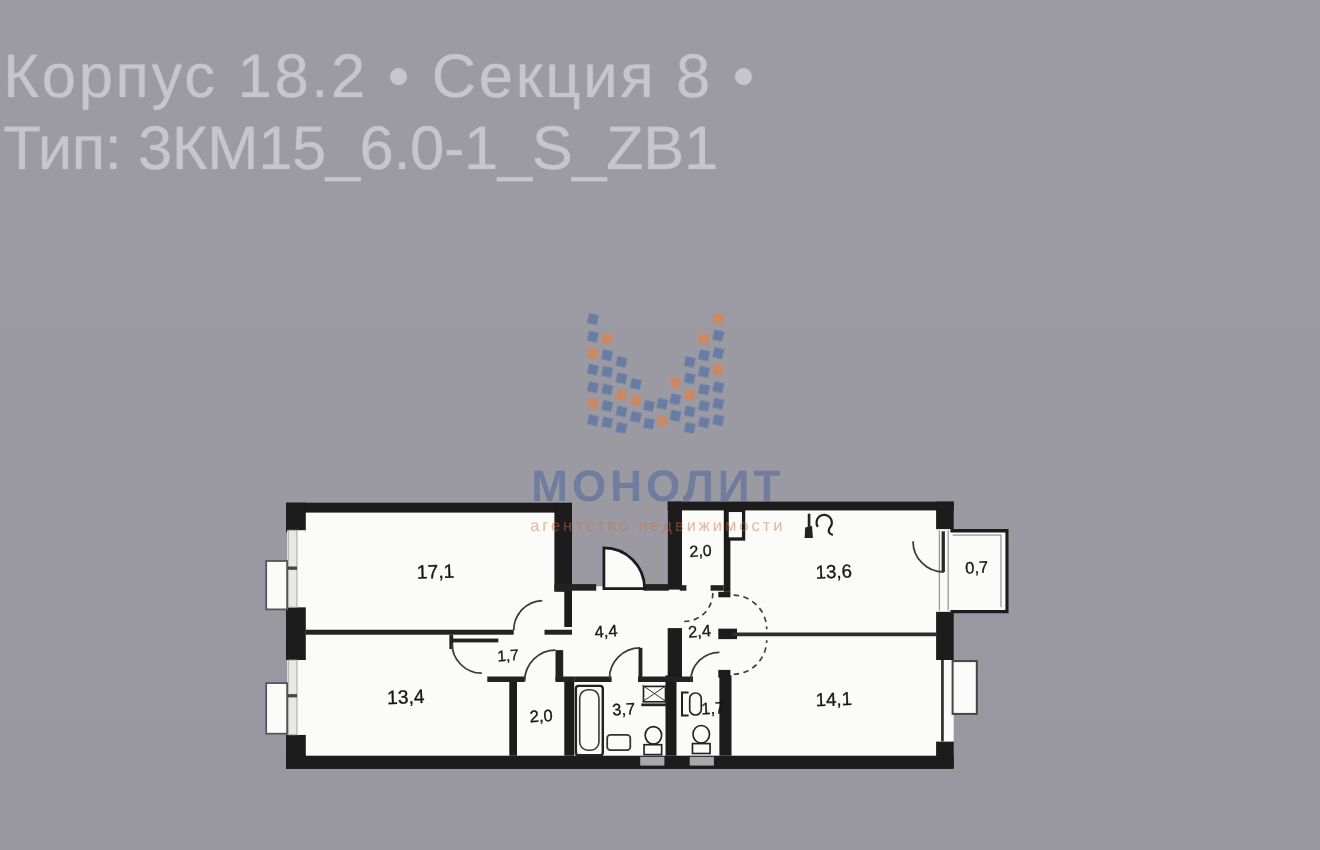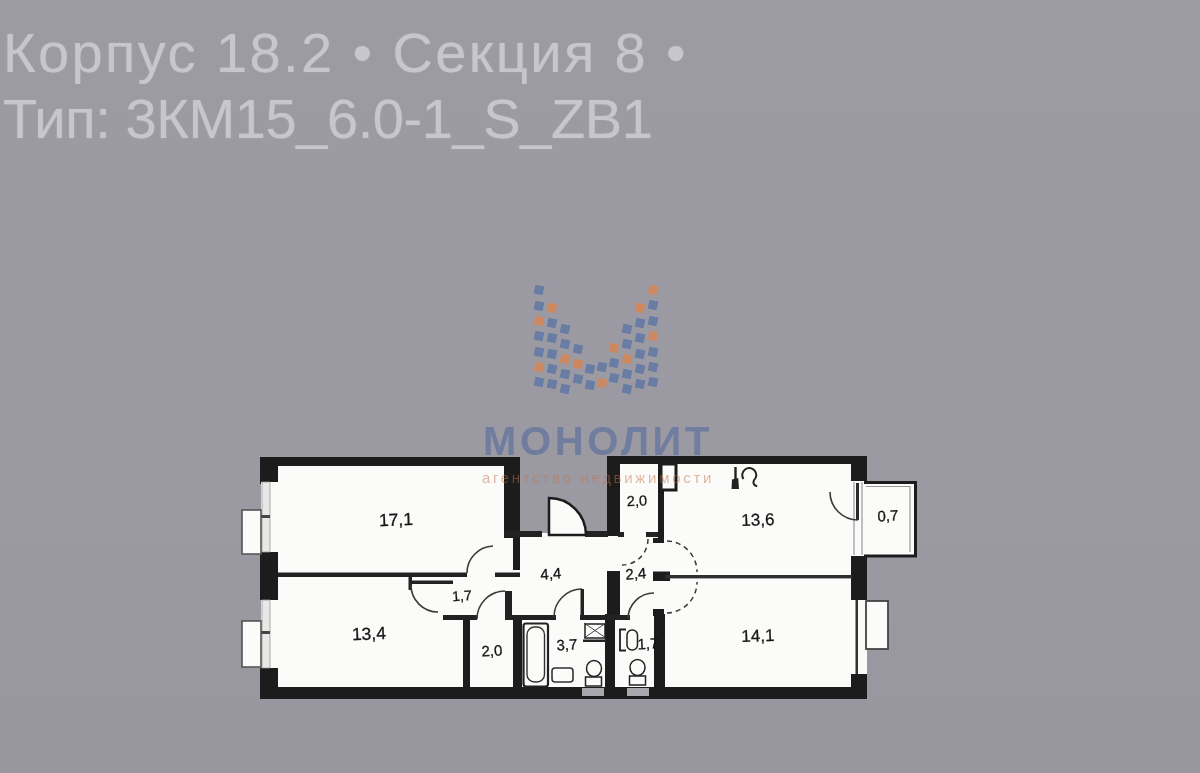--- a/index.html
+++ b/index.html
@@ -1,18 +1,18 @@
 <!DOCTYPE html>
 <html><head>
 <meta charset="utf-8">
 <style>
   html,body{margin:0;padding:0;}
   body{width:1200px;height:773px;background:linear-gradient(180deg,#9c9ba3 0%,#9b9aa2 60%,#98979f 100%);overflow:hidden;position:relative;
        font-family:"Liberation Sans", sans-serif;}
-  .title{position:absolute;left:3px;top:20px;font-size:56px;line-height:66px;
+  .title{position:absolute;left:3px;top:36px;font-size:56px;line-height:66px;
          color:#c7c6cc;white-space:pre;text-shadow:0 0 1.5px #b3b2ba;}
   .l1{letter-spacing:2.4px;}
   .l2{letter-spacing:-0.4px;}
   svg{position:absolute;left:0;top:0;}
 </style>
 </head>
 <body>
 
 <div class="title"><span class="l1">Корпус 18.2 • Секция 8 •</span>
 <span class="l2">Тип: 3КМ15_6.0-1_S_ZB1</span></div>

